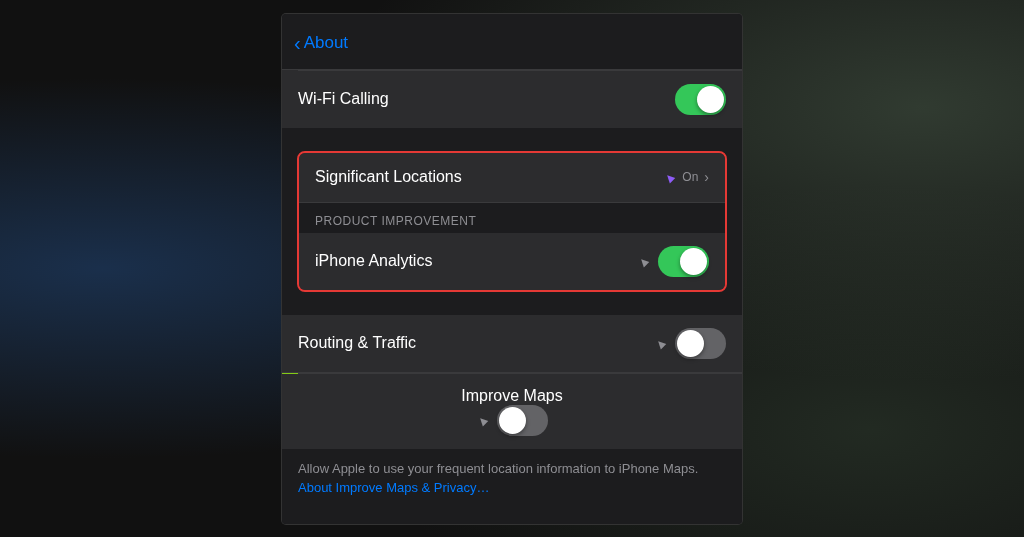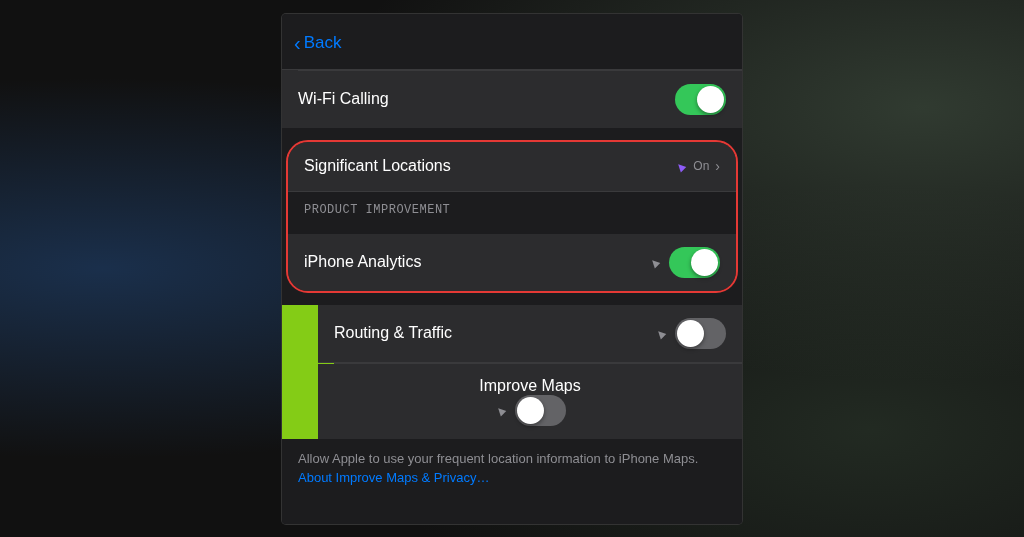--- a/index.html
+++ b/index.html
@@ -222,50 +222,48 @@
     }
 
     .divider-line {
       height: 1px;
       background: #3a3a3c;
       margin-left: 16px;
     }
 
     
     .highlighted-section {
-      margin: 4px;
+      margin: 15px;
       border: 2.5px solid #e53935;
-      border-radius: 22px;
+      border-radius: 8px;
       overflow: hidden;
       background: #7f1d1d;
     }
 
     .product-improvement-section {
       background: #1c1c1e;
-      padding: 8px 16px 16px;
-      font-family: Liberation Mono, monospace;
+      padding: 8px 16px 4px;
     }
 
     .bottom-group {
       background: #84cc16;
       margin-top: 0;
-      padding-left: 36px;
     }
   </style>
 </head>
 <body>
 
 <div class="bg-blur"></div>
 
 <div class="phone-screen">
 
   <div class="header">
     <div class="back-btn">
       <span class="back-chevron">‹</span>
-      <span>Back</span>
+      <span>About</span>
     </div>
   </div>
 
   <div class="content">
 
     <div class="top-group">
       <div class="divider-line"></div>
       <div class="settings-item">
         <span class="item-label">Wi-Fi Calling</span>
         <div class="item-right">

